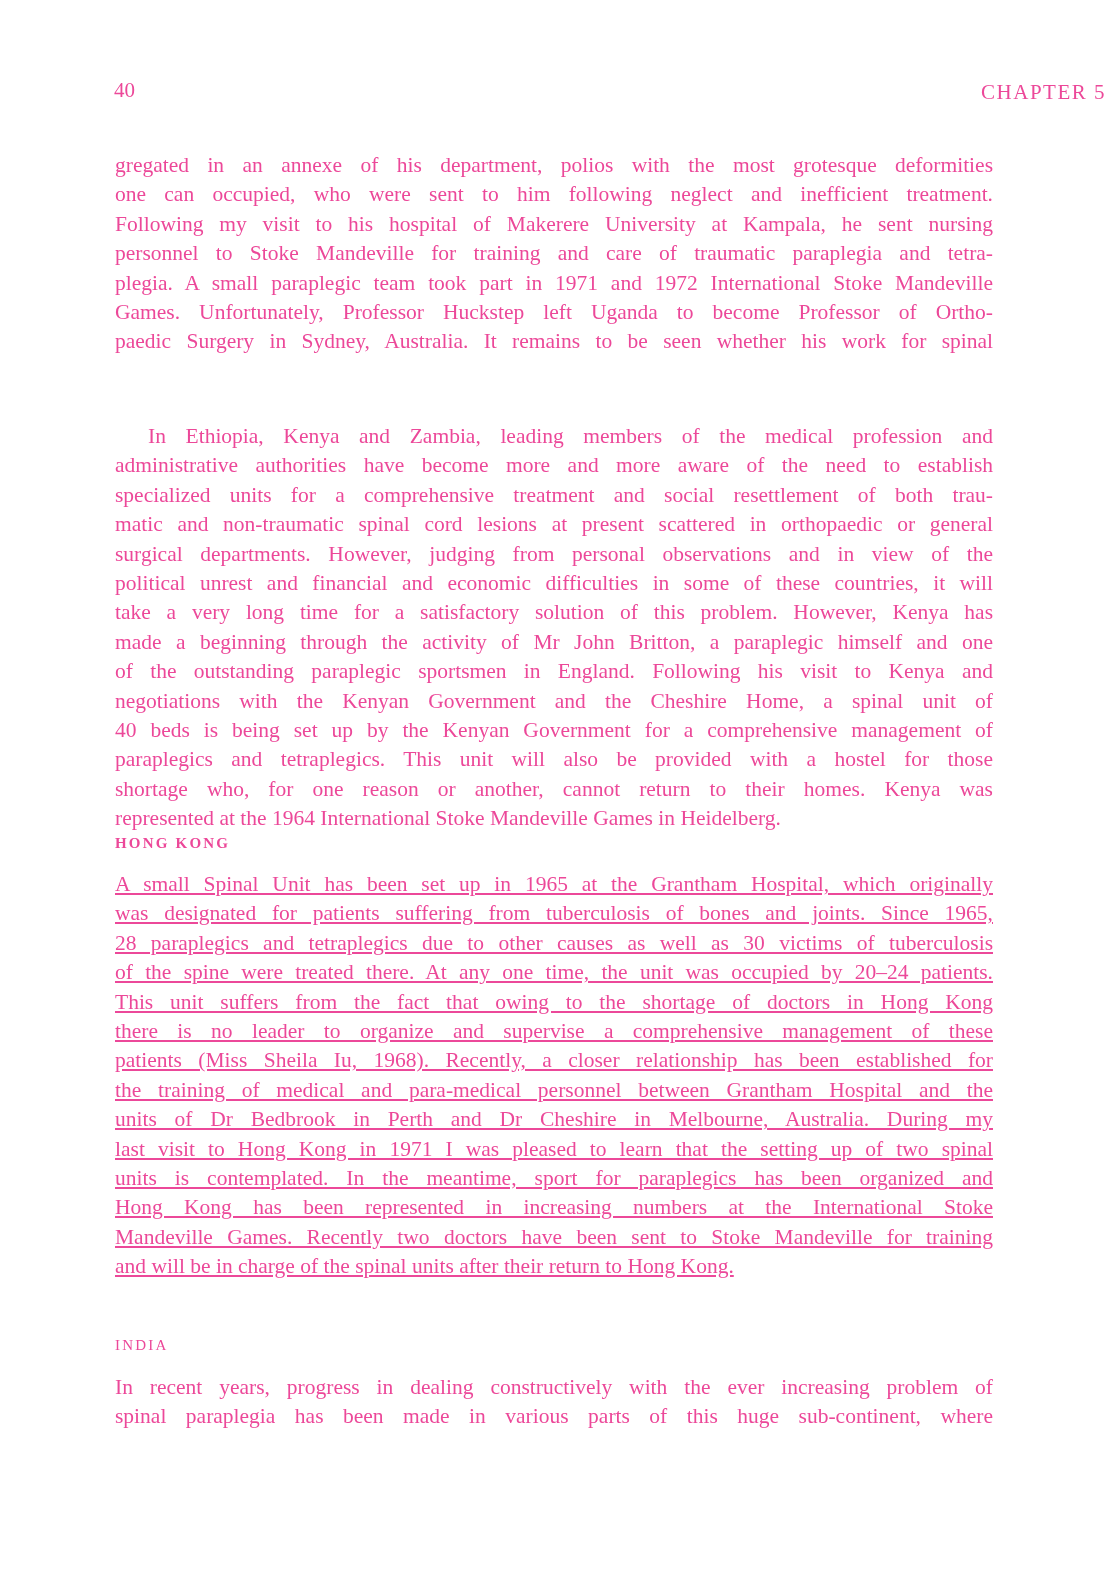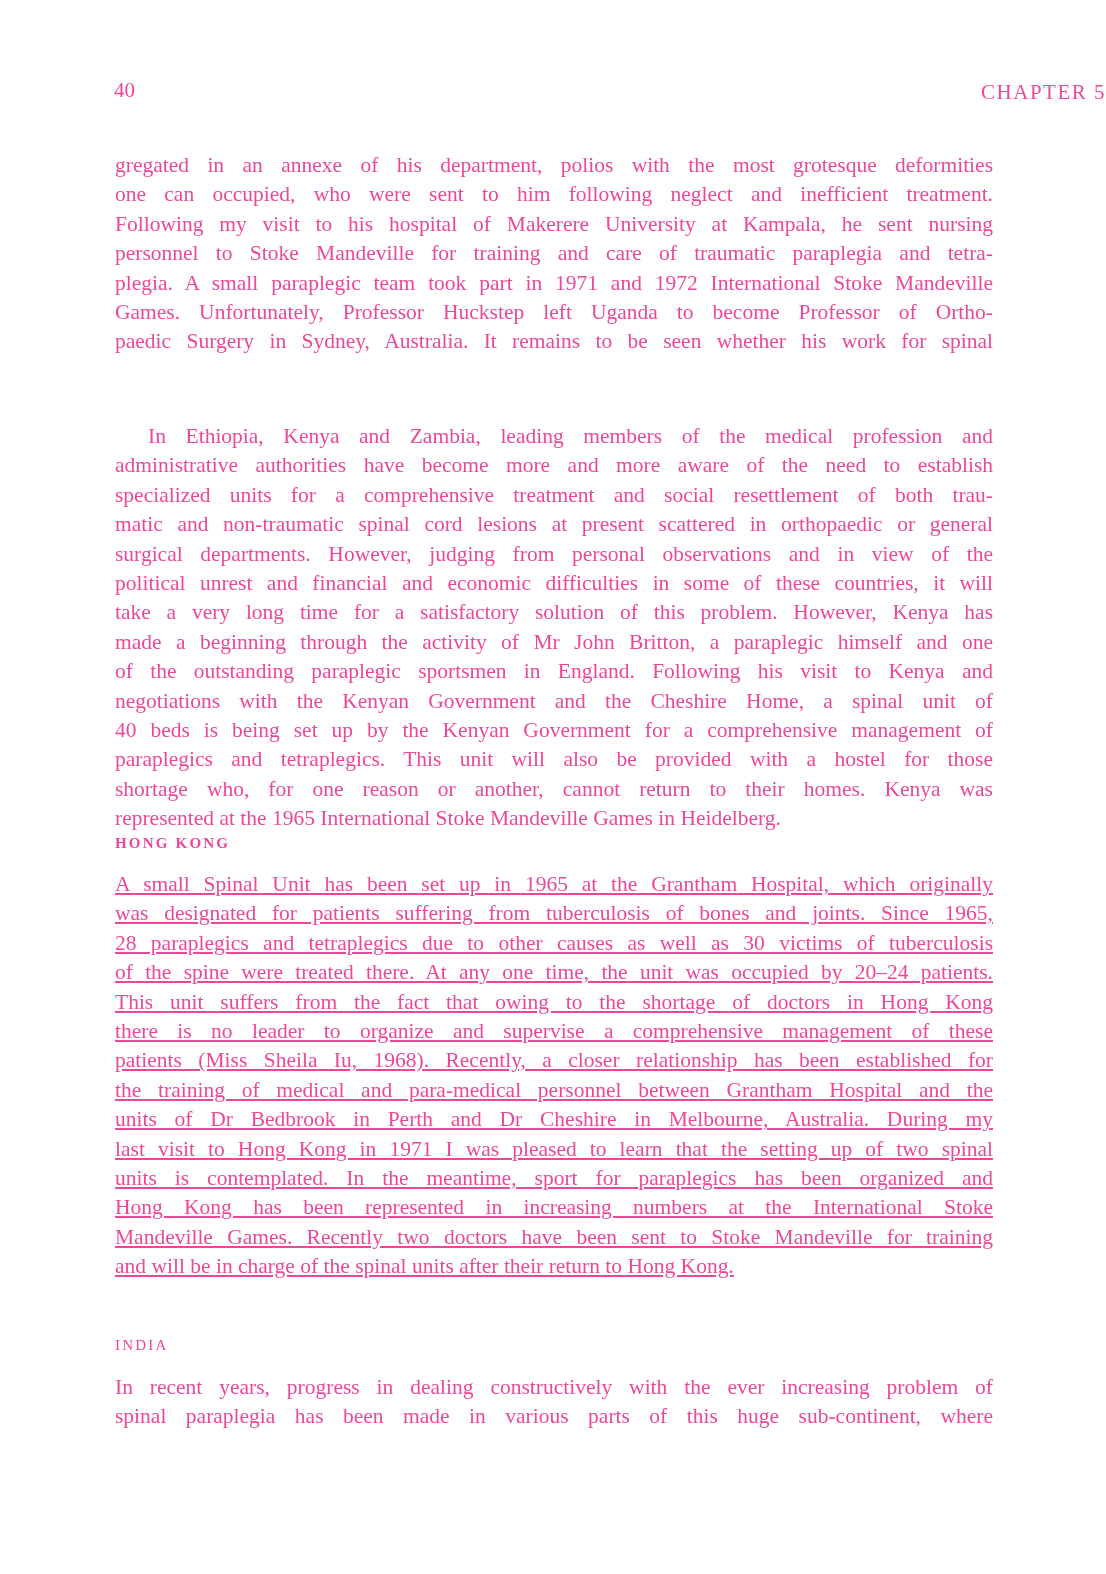--- a/index.html
+++ b/index.html
@@ -40,21 +40,21 @@
     <span class="line">matic and non-traumatic spinal cord lesions at present scattered in orthopaedic or general</span>
     <span class="line">surgical departments. However, judging from personal observations and in view of the</span>
     <span class="line">political unrest and financial and economic difficulties in some of these countries, it will</span>
     <span class="line">take a very long time for a satisfactory solution of this problem. However, Kenya has</span>
     <span class="line">made a beginning through the activity of Mr John Britton, a paraplegic himself and one</span>
     <span class="line">of the outstanding paraplegic sportsmen in England. Following his visit to Kenya and</span>
     <span class="line">negotiations with the Kenyan Government and the Cheshire Home, a spinal unit of</span>
     <span class="line">40 beds is being set up by the Kenyan Government for a comprehensive management of</span>
     <span class="line">paraplegics and tetraplegics. This unit will also be provided with a hostel for those</span>
     <span class="line">shortage who, for one reason or another, cannot return to their homes. Kenya was</span>
-    <span class="line last">represented at the 1965 International Stoke Mandeville Games in Heidelberg.</span>
+    <span class="line last">represented at the 1964 International Stoke Mandeville Games in Heidelberg.</span>
   </div>
 
   <div class="heading" style="top:835px;font-weight:bold;">HONG KONG</div>
   <div class="block" style="top:870px;text-decoration:underline;">
     <span class="line">A small Spinal Unit has been set up in 1965 at the Grantham Hospital, which originally</span>
     <span class="line">was designated for patients suffering from tuberculosis of bones and joints. Since 1965,</span>
     <span class="line">28 paraplegics and tetraplegics due to other causes as well as 30 victims of tuberculosis</span>
     <span class="line">of the spine were treated there. At any one time, the unit was occupied by 20–24 patients.</span>
     <span class="line">This unit suffers from the fact that owing to the shortage of doctors in Hong Kong</span>
     <span class="line">there is no leader to organize and supervise a comprehensive management of these</span>

